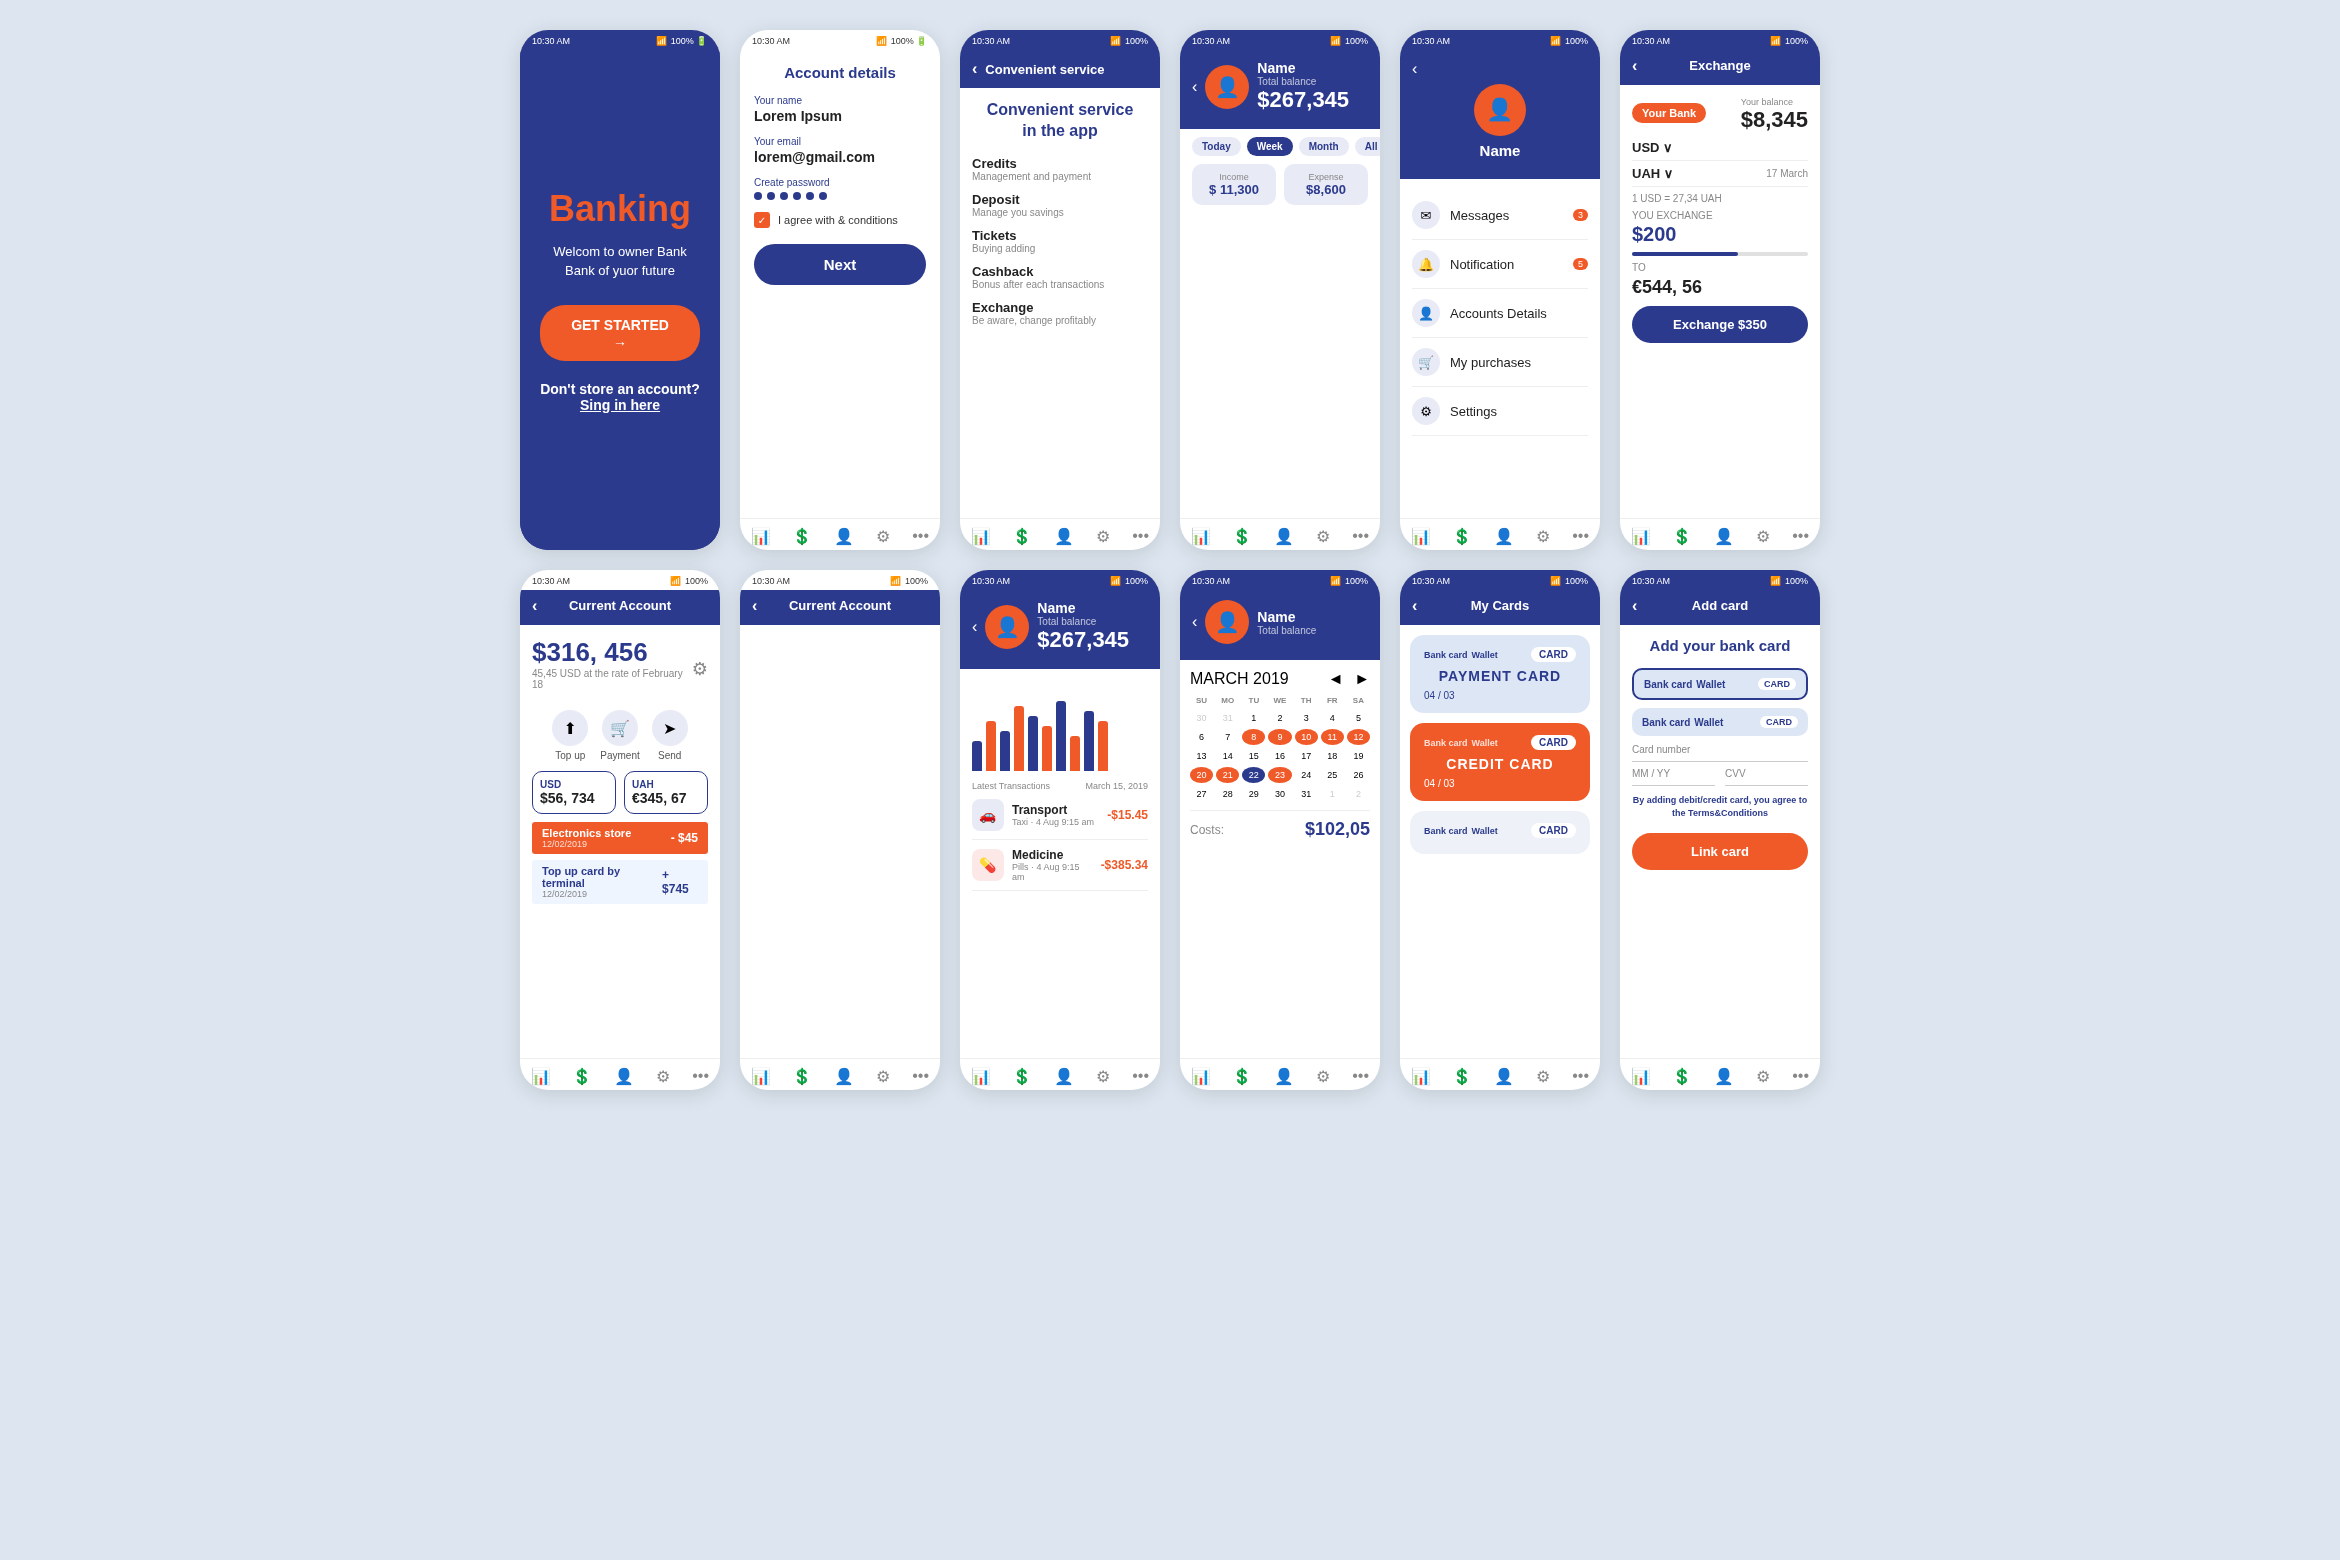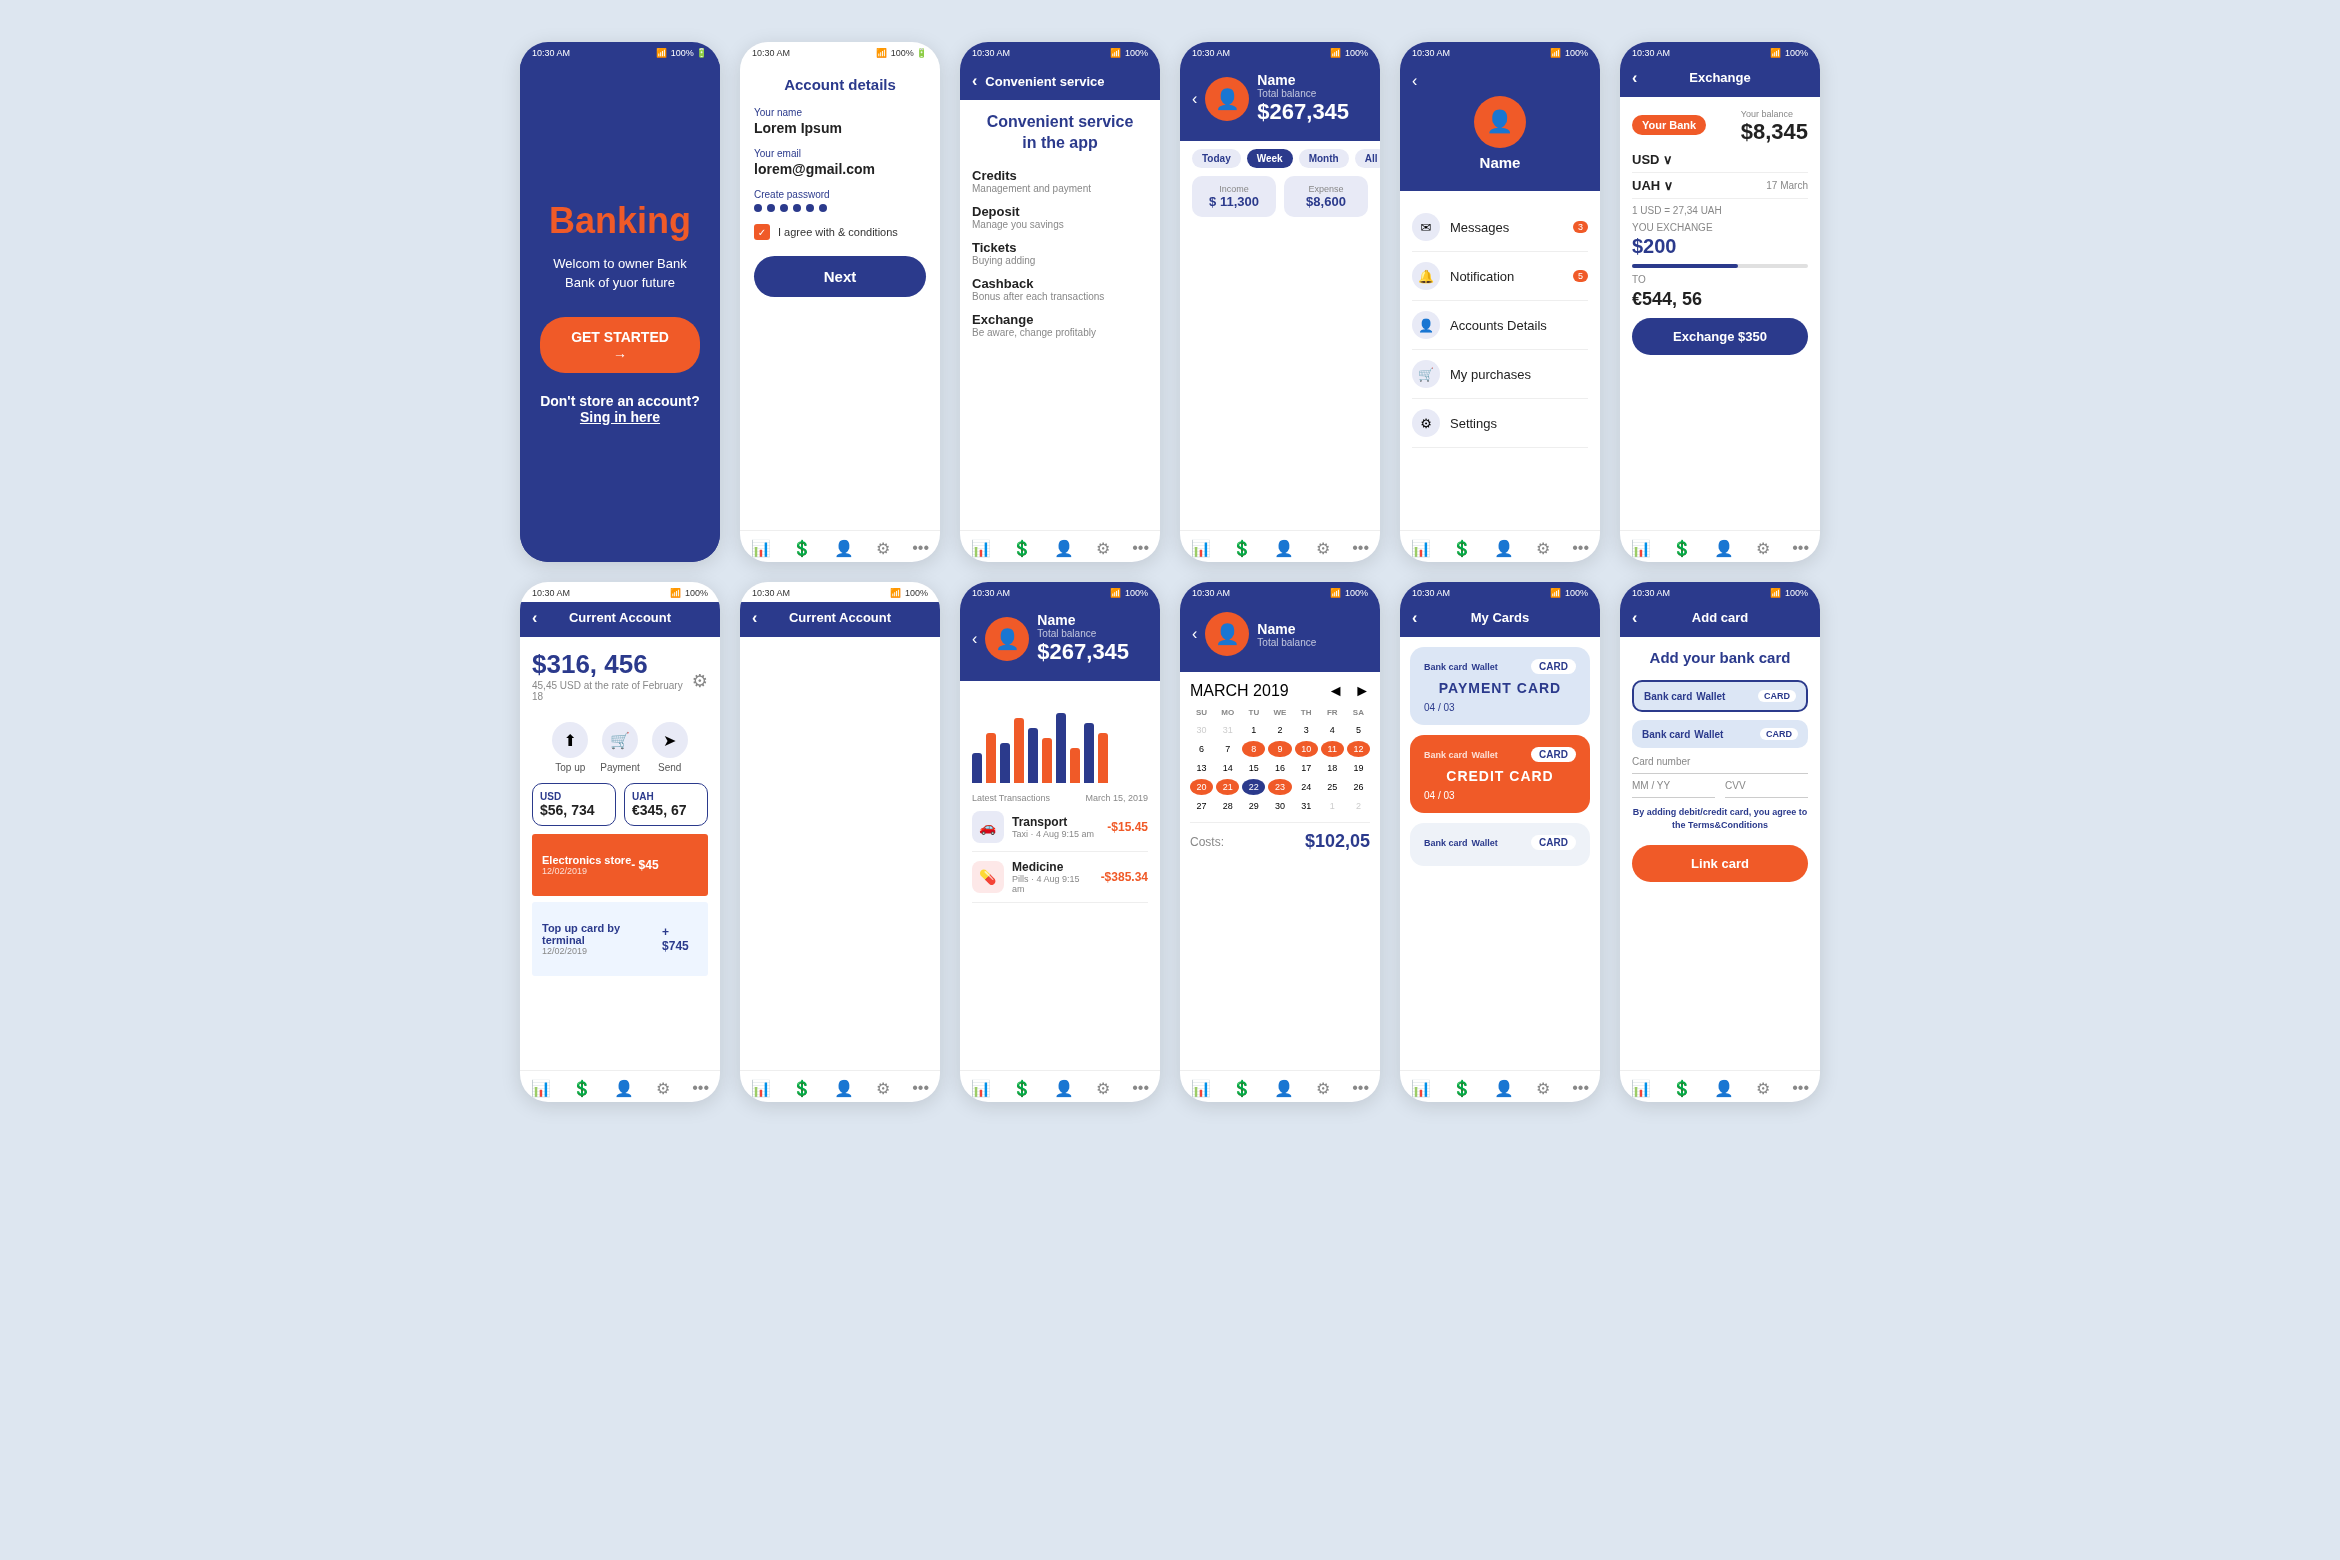--- a/index.html
+++ b/index.html
@@ -8,21 +8,21 @@
       font-family: 'Segoe UI', Arial, sans-serif;
       min-height: 100vh;
       padding: 30px 20px;
     }
     .grid {
       display: grid;
       grid-template-columns: repeat(6, 1fr);
       grid-template-rows: repeat(2, auto);
       gap: 20px;
       max-width: 1300px;
-      margin: 12px auto;
+      margin: 0 auto;
     }
     .phone {
       background: #fff;
       border-radius: 28px;
       overflow: hidden;
       box-shadow: 0 4px 20px rgba(0,0,0,0.13);
       display: flex;
       flex-direction: column;
       width: 100%;
       min-height: 520px;
@@ -155,21 +155,21 @@
     .s7-amount { font-size: 26px; font-weight: 800; color: #2b3a8c; }
     .s7-rate { font-size: 10px; color: #888; margin-bottom: 10px; }
     .action-row { display: flex; gap: 12px; justify-content: center; margin: 10px 0; }
     .action-btn { display: flex; flex-direction: column; align-items: center; gap: 4px; }
     .action-icon { width: 36px; height: 36px; background: #e8eaf6; border-radius: 50%; display: flex; align-items: center; justify-content: center; font-size: 16px; }
     .action-label { font-size: 10px; color: #555; }
     .currency-boxes { display: flex; gap: 8px; margin: 8px 0; }
     .currency-box { flex: 1; border: 1.5px solid #2b3a8c; border-radius: 10px; padding: 7px; }
     .cur-label { font-size: 10px; color: #2b3a8c; font-weight: 700; }
     .cur-val { font-size: 14px; font-weight: 800; color: #222; }
-    .trans-item { background: #f05a28; border-radius: 3px; padding: 20px 10px; margin-top: 6px; display: flex; align-items: center; }
+    .trans-item { background: #f05a28; border-radius: 3px; padding: 5px 10px; margin-top: 6px; display: flex; justify-content: space-between; align-items: center; }
     .trans-name { font-size: 11px; color: #fff; font-weight: 700; }
     .trans-sub { font-size: 9px; color: rgba(255,255,255,0.8); }
     .trans-amt { font-size: 12px; font-weight: 700; color: #fff; }
     .trans-amt.positive { color: #2b3a8c; }
     
     .s8-body { padding: 14px; text-align: center; }
     .timer-circle { width: 80px; height: 80px; border-radius: 50%; border: 5px solid #2b3a8c; display: flex; align-items: center; justify-content: center; margin: 16px auto; }
     .timer-text { font-size: 22px; font-weight: 800; color: #2b3a8c; }
     .quiz-q { font-size: 14px; font-weight: 700; color: #222; margin-bottom: 16px; line-height: 1.4; }
     .quiz-option { border: 1.5px solid #ccc; border-radius: 22px; padding: 10px; margin-bottom: 8px; font-size: 13px; color: #333; cursor: pointer; }

